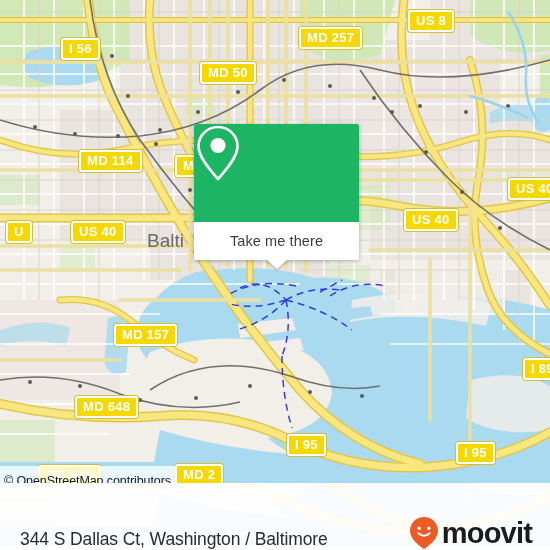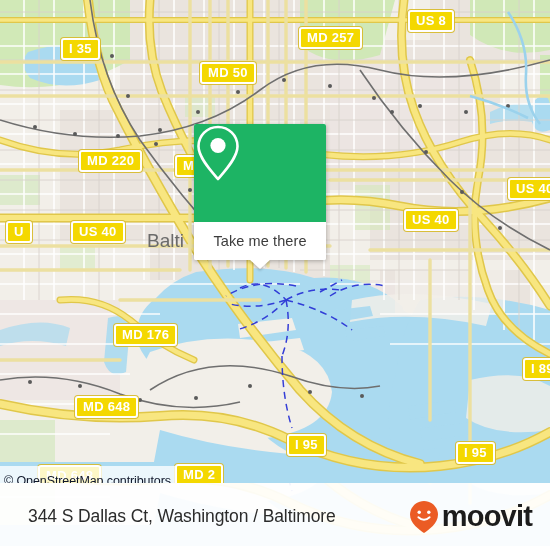--- a/index.html
+++ b/index.html
@@ -19,21 +19,21 @@
     position:absolute;left:0;top:466px;
     background:rgba(255,255,255,0.78);
     padding:8px 6px 2px 4px;
     font-size:12.5px;color:#0f172a;
     letter-spacing:-0.1px;white-space:nowrap;
     z-index:40;
   }
 
   
   .card{
-    position:absolute;left:194px;top:124px;width:132px;
+    position:absolute;left:194px;top:124px;width:165px;
     z-index:50;
     box-shadow:0 1px 4px rgba(0,0,0,.30);
     border-radius:2px;
     background:#fff;
   }
   .card-top{
     height:98px;border-radius:2px 2px 0 0;
     display:flex;align-items:center;justify-content:center;
   }
   .card-bottom{
@@ -51,22 +51,22 @@
   }
 
   
   #footer{
     position:absolute;left:0;top:483px;width:550px;height:67px;
     overflow:hidden;background:#fff;
   }
   #footer .fmap{position:absolute;left:0;top:-483px;opacity:.30;}
   #footer .veil{position:absolute;inset:0;background:rgba(255,255,255,0.70);}
   .footer-inner{
-    position:absolute;inset:0;display:flex;align-items:center;
-    justify-content:space-between;padding:0 18px 0 28px;box-sizing:border-box;
+    position:absolute;inset:0;display:flex;align-items:flex-end;
+    justify-content:space-between;padding:0 18px 0 20px;box-sizing:border-box;
   }
   .addr{font-size:17.5px;color:#2b2b2b;letter-spacing:-0.1px;white-space:nowrap;}
   .brand{display:flex;align-items:center;gap:3px;}
   .brand-word{font-size:29px;font-weight:bold;color:#1c1c1c;letter-spacing:-0.8px;line-height:1;}
 </style>
 </head>
 <body>
 
 <div id="app">
 
@@ -309,31 +309,31 @@
         <g stroke="#9bd2ec" fill="none" stroke-width="2.6">
           <path d="M508 12 q20 30 18 62 q-2 30 14 50"></path>
           <path d="M470 96 q30 8 58 22"></path>
         </g>
 
         <text x="147" y="247" font-family="Liberation Sans, sans-serif" font-size="19" fill="#6a6a6a">Balti</text>
       </g>
     </svg>
 
     <div id="shield-layer">
-        <div style="position: absolute; left: 61px; top: 38px; background: rgb(244, 216, 0); color: rgb(255, 255, 255); border: 2px solid rgb(255, 255, 255); border-radius: 3px; padding: 1px 6px 2px; font: bold 13px / 15px &quot;Liberation Sans&quot;, sans-serif; letter-spacing: 0.3px; white-space: nowrap; box-shadow: rgba(215, 185, 40, 0.9) 0px 0px 0px 1px;">I 35</div>
+        <div style="position: absolute; left: 61px; top: 38px; background: rgb(244, 216, 0); color: rgb(255, 255, 255); border: 2px solid rgb(255, 255, 255); border-radius: 3px; padding: 1px 6px 2px; font: bold 13px / 15px &quot;Liberation Sans&quot;, sans-serif; letter-spacing: 0.3px; white-space: nowrap; box-shadow: rgba(215, 185, 40, 0.9) 0px 0px 0px 1px;">I 56</div>
         <div style="position: absolute; left: 200px; top: 62px; background: rgb(244, 216, 0); color: rgb(255, 255, 255); border: 2px solid rgb(255, 255, 255); border-radius: 3px; padding: 1px 6px 2px; font: bold 13px / 15px &quot;Liberation Sans&quot;, sans-serif; letter-spacing: 0.3px; white-space: nowrap; box-shadow: rgba(215, 185, 40, 0.9) 0px 0px 0px 1px;">MD 50</div>
         <div style="position: absolute; left: 299px; top: 27px; background: rgb(244, 216, 0); color: rgb(255, 255, 255); border: 2px solid rgb(255, 255, 255); border-radius: 3px; padding: 1px 6px 2px; font: bold 13px / 15px &quot;Liberation Sans&quot;, sans-serif; letter-spacing: 0.3px; white-space: nowrap; box-shadow: rgba(215, 185, 40, 0.9) 0px 0px 0px 1px;">MD 257</div>
         <div style="position: absolute; left: 408px; top: 10px; background: rgb(244, 216, 0); color: rgb(255, 255, 255); border: 2px solid rgb(255, 255, 255); border-radius: 3px; padding: 1px 6px 2px; font: bold 13px / 15px &quot;Liberation Sans&quot;, sans-serif; letter-spacing: 0.3px; white-space: nowrap; box-shadow: rgba(215, 185, 40, 0.9) 0px 0px 0px 1px;">US 8</div>
-        <div style="position: absolute; left: 79px; top: 150px; background: rgb(244, 216, 0); color: rgb(255, 255, 255); border: 2px solid rgb(255, 255, 255); border-radius: 3px; padding: 1px 6px 2px; font: bold 13px / 15px &quot;Liberation Sans&quot;, sans-serif; letter-spacing: 0.3px; white-space: nowrap; box-shadow: rgba(215, 185, 40, 0.9) 0px 0px 0px 1px;">MD 220</div>
+        <div style="position: absolute; left: 79px; top: 150px; background: rgb(244, 216, 0); color: rgb(255, 255, 255); border: 2px solid rgb(255, 255, 255); border-radius: 3px; padding: 1px 6px 2px; font: bold 13px / 15px &quot;Liberation Sans&quot;, sans-serif; letter-spacing: 0.3px; white-space: nowrap; box-shadow: rgba(215, 185, 40, 0.9) 0px 0px 0px 1px;">MD 114</div>
         <div style="position: absolute; left: 175px; top: 155px; background: rgb(244, 216, 0); color: rgb(255, 255, 255); border: 2px solid rgb(255, 255, 255); border-radius: 3px; padding: 1px 6px 2px; font: bold 13px / 15px &quot;Liberation Sans&quot;, sans-serif; letter-spacing: 0.3px; white-space: nowrap; box-shadow: rgba(215, 185, 40, 0.9) 0px 0px 0px 1px;">MD 2</div>
         <div style="position: absolute; left: 6px; top: 221px; background: rgb(244, 216, 0); color: rgb(255, 255, 255); border: 2px solid rgb(255, 255, 255); border-radius: 3px; padding: 1px 6px 2px; font: bold 13px / 15px &quot;Liberation Sans&quot;, sans-serif; letter-spacing: 0.3px; white-space: nowrap; box-shadow: rgba(215, 185, 40, 0.9) 0px 0px 0px 1px;">U</div>
         <div style="position: absolute; left: 71px; top: 221px; background: rgb(244, 216, 0); color: rgb(255, 255, 255); border: 2px solid rgb(255, 255, 255); border-radius: 3px; padding: 1px 6px 2px; font: bold 13px / 15px &quot;Liberation Sans&quot;, sans-serif; letter-spacing: 0.3px; white-space: nowrap; box-shadow: rgba(215, 185, 40, 0.9) 0px 0px 0px 1px;">US 40</div>
         <div style="position: absolute; left: 404px; top: 209px; background: rgb(244, 216, 0); color: rgb(255, 255, 255); border: 2px solid rgb(255, 255, 255); border-radius: 3px; padding: 1px 6px 2px; font: bold 13px / 15px &quot;Liberation Sans&quot;, sans-serif; letter-spacing: 0.3px; white-space: nowrap; box-shadow: rgba(215, 185, 40, 0.9) 0px 0px 0px 1px;">US 40</div>
         <div style="position: absolute; left: 508px; top: 178px; background: rgb(244, 216, 0); color: rgb(255, 255, 255); border: 2px solid rgb(255, 255, 255); border-radius: 3px; padding: 1px 6px 2px; font: bold 13px / 15px &quot;Liberation Sans&quot;, sans-serif; letter-spacing: 0.3px; white-space: nowrap; box-shadow: rgba(215, 185, 40, 0.9) 0px 0px 0px 1px;">US 40</div>
-        <div style="position: absolute; left: 114px; top: 324px; background: rgb(244, 216, 0); color: rgb(255, 255, 255); border: 2px solid rgb(255, 255, 255); border-radius: 3px; padding: 1px 6px 2px; font: bold 13px / 15px &quot;Liberation Sans&quot;, sans-serif; letter-spacing: 0.3px; white-space: nowrap; box-shadow: rgba(215, 185, 40, 0.9) 0px 0px 0px 1px;">MD 176</div>
+        <div style="position: absolute; left: 114px; top: 324px; background: rgb(244, 216, 0); color: rgb(255, 255, 255); border: 2px solid rgb(255, 255, 255); border-radius: 3px; padding: 1px 6px 2px; font: bold 13px / 15px &quot;Liberation Sans&quot;, sans-serif; letter-spacing: 0.3px; white-space: nowrap; box-shadow: rgba(215, 185, 40, 0.9) 0px 0px 0px 1px;">MD 157</div>
         <div style="position: absolute; left: 75px; top: 396px; background: rgb(244, 216, 0); color: rgb(255, 255, 255); border: 2px solid rgb(255, 255, 255); border-radius: 3px; padding: 1px 6px 2px; font: bold 13px / 15px &quot;Liberation Sans&quot;, sans-serif; letter-spacing: 0.3px; white-space: nowrap; box-shadow: rgba(215, 185, 40, 0.9) 0px 0px 0px 1px;">MD 648</div>
         <div style="position: absolute; left: 38px; top: 465px; background: rgb(244, 216, 0); color: rgb(255, 255, 255); border: 2px solid rgb(255, 255, 255); border-radius: 3px; padding: 1px 6px 2px; font: bold 13px / 15px &quot;Liberation Sans&quot;, sans-serif; letter-spacing: 0.3px; white-space: nowrap; box-shadow: rgba(215, 185, 40, 0.9) 0px 0px 0px 1px;">MD 648</div>
         <div style="position: absolute; left: 175px; top: 464px; background: rgb(244, 216, 0); color: rgb(255, 255, 255); border: 2px solid rgb(255, 255, 255); border-radius: 3px; padding: 1px 6px 2px; font: bold 13px / 15px &quot;Liberation Sans&quot;, sans-serif; letter-spacing: 0.3px; white-space: nowrap; box-shadow: rgba(215, 185, 40, 0.9) 0px 0px 0px 1px;">MD 2</div>
         <div style="position: absolute; left: 287px; top: 434px; background: rgb(244, 216, 0); color: rgb(255, 255, 255); border: 2px solid rgb(255, 255, 255); border-radius: 3px; padding: 1px 6px 2px; font: bold 13px / 15px &quot;Liberation Sans&quot;, sans-serif; letter-spacing: 0.3px; white-space: nowrap; box-shadow: rgba(215, 185, 40, 0.9) 0px 0px 0px 1px;">I 95</div>
         <div style="position: absolute; left: 456px; top: 442px; background: rgb(244, 216, 0); color: rgb(255, 255, 255); border: 2px solid rgb(255, 255, 255); border-radius: 3px; padding: 1px 6px 2px; font: bold 13px / 15px &quot;Liberation Sans&quot;, sans-serif; letter-spacing: 0.3px; white-space: nowrap; box-shadow: rgba(215, 185, 40, 0.9) 0px 0px 0px 1px;">I 95</div>
         <div style="position: absolute; left: 523px; top: 358px; background: rgb(244, 216, 0); color: rgb(255, 255, 255); border: 2px solid rgb(255, 255, 255); border-radius: 3px; padding: 1px 6px 2px; font: bold 13px / 15px &quot;Liberation Sans&quot;, sans-serif; letter-spacing: 0.3px; white-space: nowrap; box-shadow: rgba(215, 185, 40, 0.9) 0px 0px 0px 1px;">I 895</div>
       </div>
 
     <div class="attrib">© OpenStreetMap contributors</div>
 

